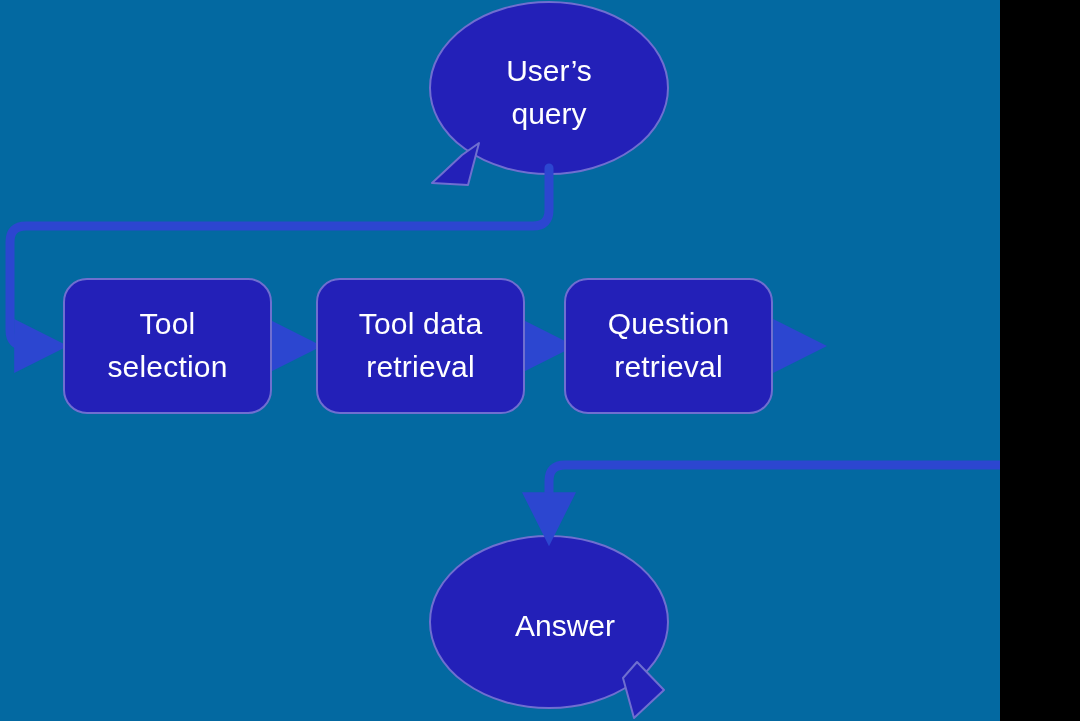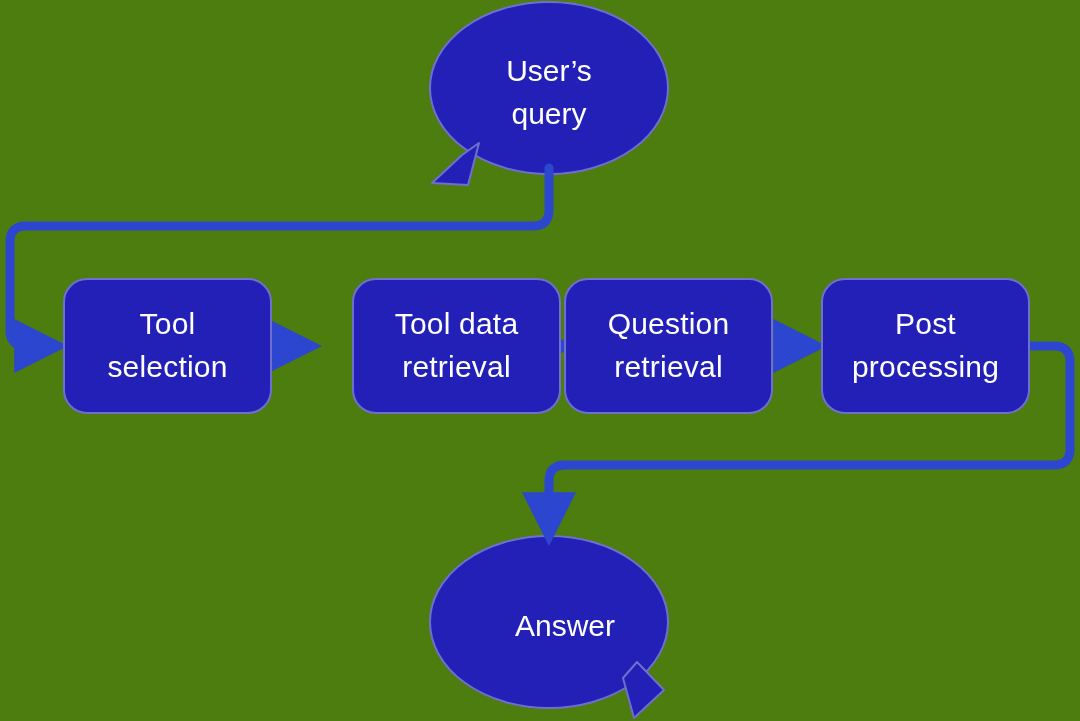--- a/index.html
+++ b/index.html
@@ -5,23 +5,23 @@
   html, body {
     margin: 0;
     padding: 0;
     background: #000000;
   }
   body {
     font-family: "Liberation Sans", sans-serif;
   }
   #canvas {
     position: relative;
-    width: 1080px;
+    width: 1000px;
     height: 721px;
-    background: #4d7c0f;
+    background: #0369a1;
     overflow: hidden;
   }
   .flow-svg {
     position: absolute;
     left: 0;
     top: 0;
     width: 1080px;
     height: 721px;
   }
   .node-box {
@@ -104,34 +104,28 @@
   <div class="bubble-hit" style="left:430px; top:2px; width:238px; height:184px; border-radius:50%;"></div>
   <div class="bubble-hit" style="left:430px; top:536px; width:238px; height:184px; border-radius:50%;"></div>
 
   <div class="node-box" style="left:63px; top:278px; width:209px; height:136px;">
     <div>
       <div>Tool</div>
       <div>selection</div>
     </div>
   </div>
 
-  <div class="node-box" style="left:316px; top:278px; width:209px; height:136px;margin-left:36px;">
+  <div class="node-box" style="left:316px; top:278px; width:209px; height:136px;">
     <div>
       <div>Tool data</div>
       <div>retrieval</div>
     </div>
   </div>
 
   <div class="node-box" style="left:564px; top:278px; width:209px; height:136px;">
     <div>
       <div>Question</div>
       <div>retrieval</div>
     </div>
   </div>
 
-  <div class="node-box" style="left:821px; top:278px; width:209px; height:136px;">
-    <div>
-      <div>Post</div>
-      <div>processing</div>
-    </div>
-  </div>
 
 </div>
 
 </body></html>

